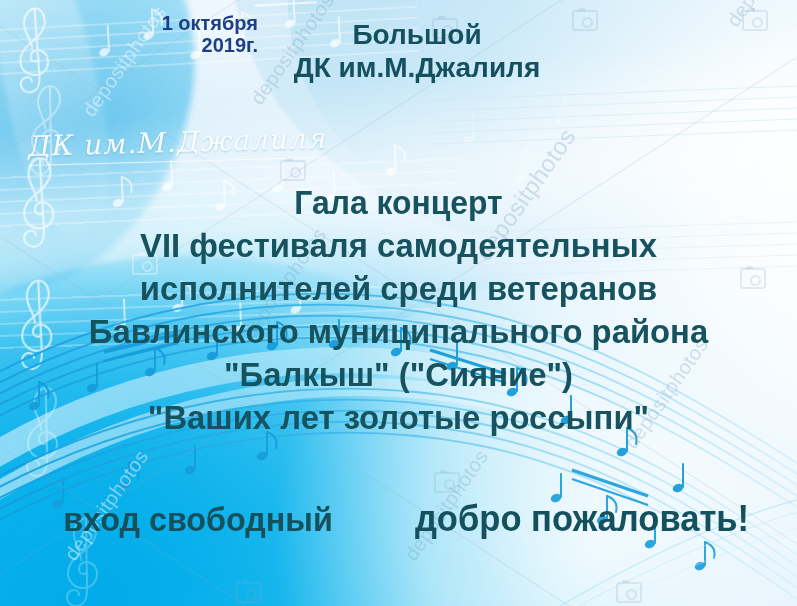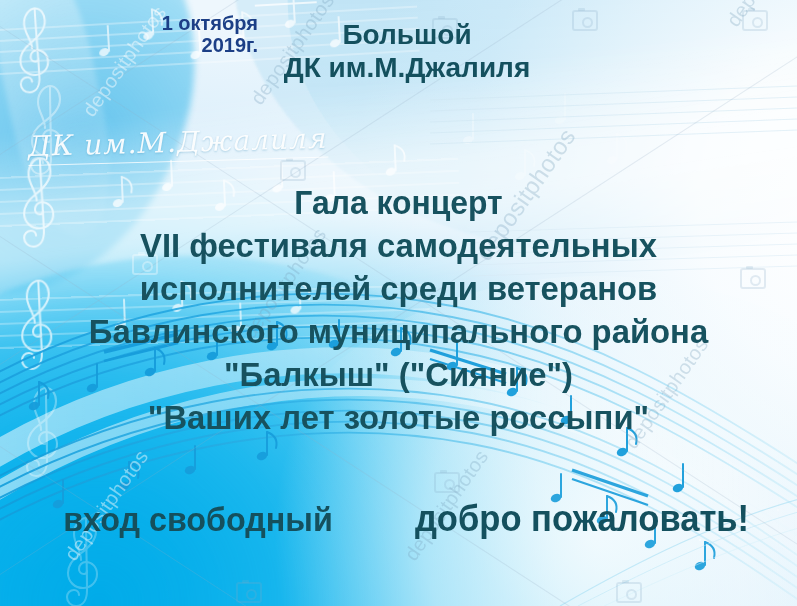--- a/index.html
+++ b/index.html
@@ -170,21 +170,21 @@
     text-align: right;
     color: #1c3f86;
     font-weight: bold;
     font-size: 20px;
     line-height: 1.12;
     letter-spacing: 0px;
   }
   .date-block .l2 { display: block; }
 
   .venue-block {
-    left: 252px;
+    left: 262px;
     top: 18px;
     width: 310px;
     text-align: center;
     color: #14505e;
     font-weight: bold;
     font-size: 28px;
     line-height: 1.18;
   }
   .venue-block span { display: block; }
 

